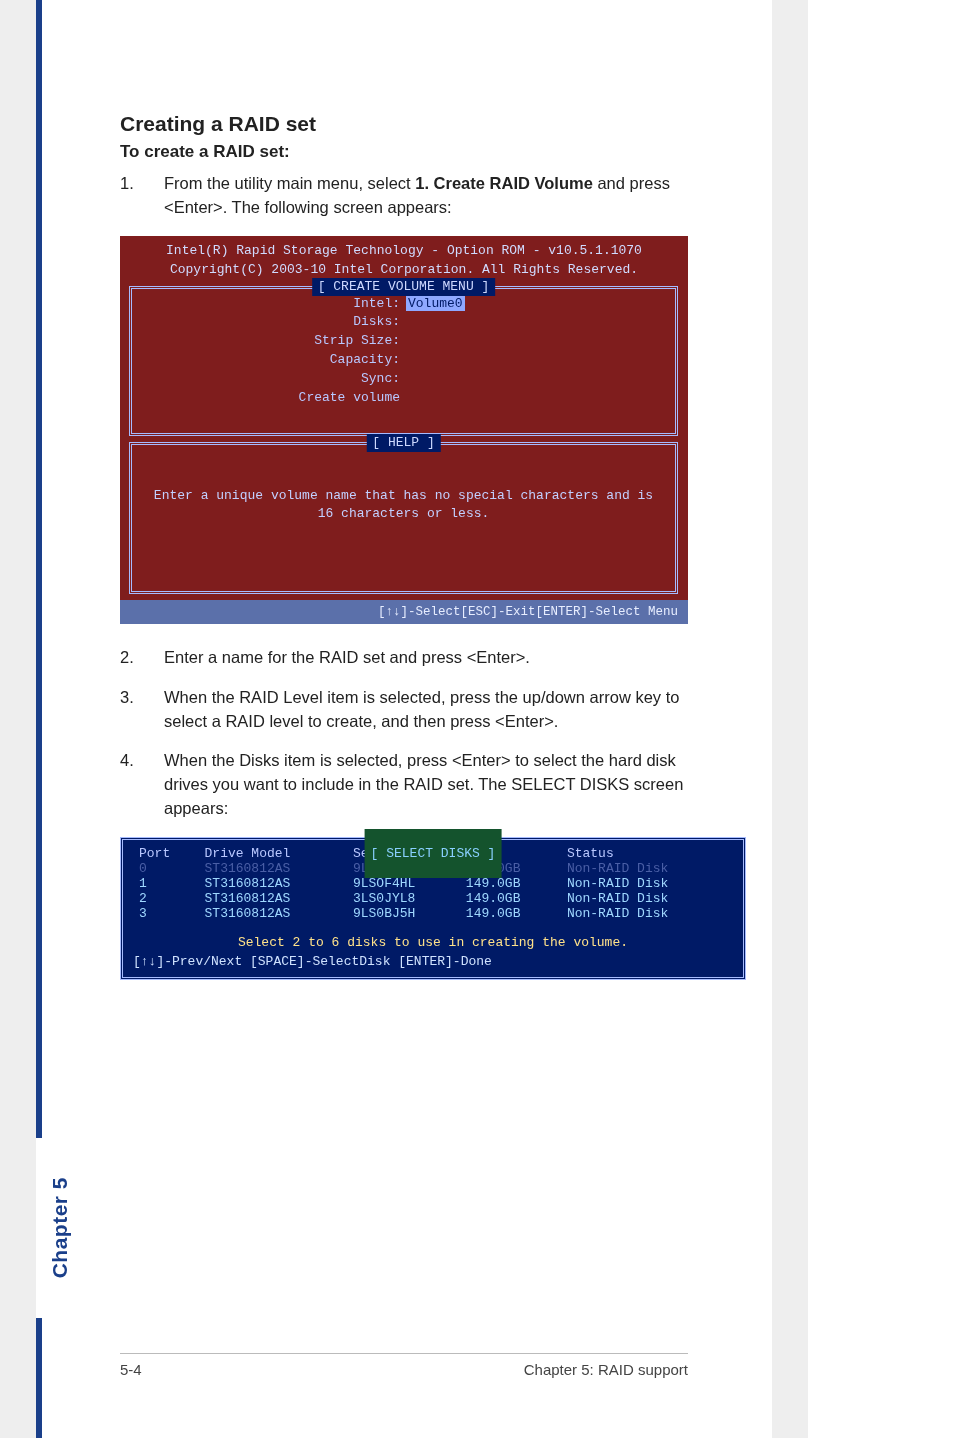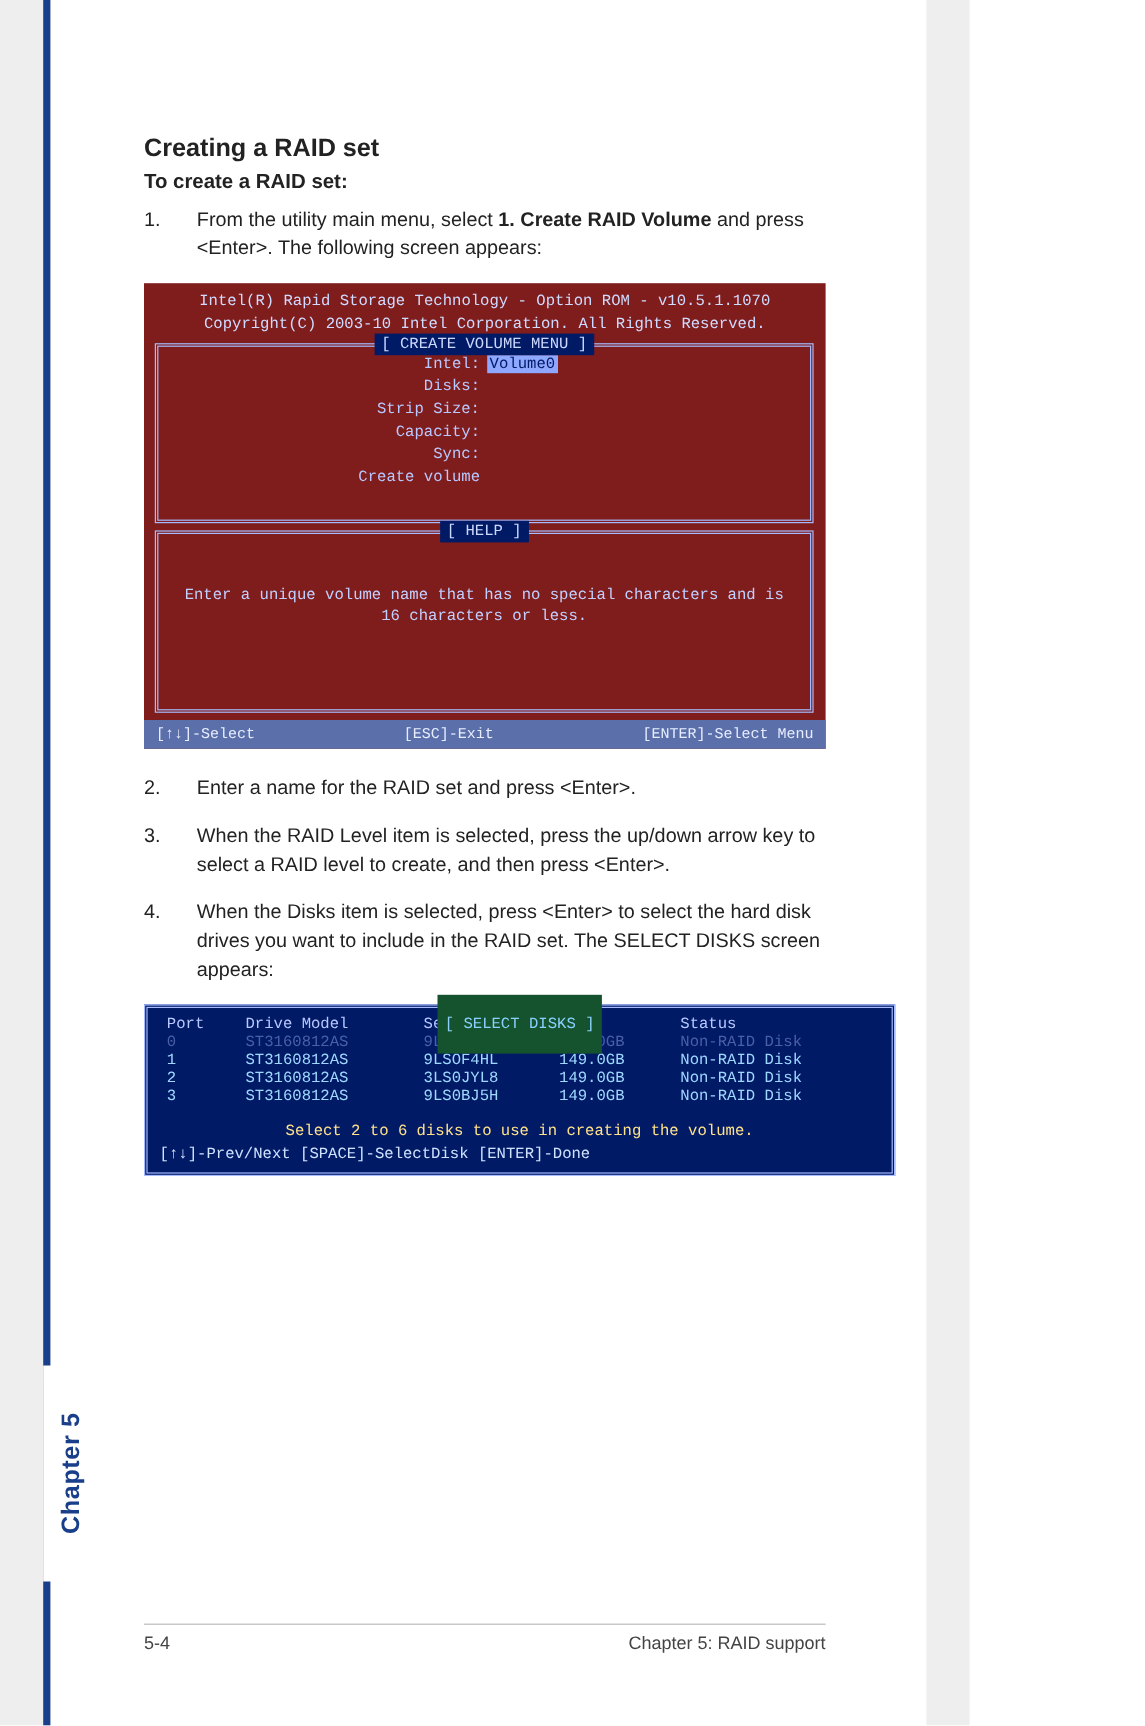--- a/index.html
+++ b/index.html
@@ -78,21 +78,21 @@
   }
   .kv-row { display: flex; }
   .kv-row .k { width: 260px; text-align: right; padding-right: 6px; color: #b9c8ff; }
   .kv-row .v { }
   .name-hl { background: #8fa8ff; color: #001a66; padding: 0 2px; }
   .bios .footer {
     background: #5b70aa;
     color: #e7edff;
     padding: 3px 10px;
     display: flex;
-    justify-content: space-between;
+    justify-content: flex-end;
     font-size: 12.5px;
   }
   .help-body { color: #c3d0ff; padding: 36px 10px 10px 10px; text-align: center; }
 
   
   .disks {
     font-family: "Courier New", monospace;
     font-size: 13px;
     background: #001a66;
     color: #c3d2ff;

